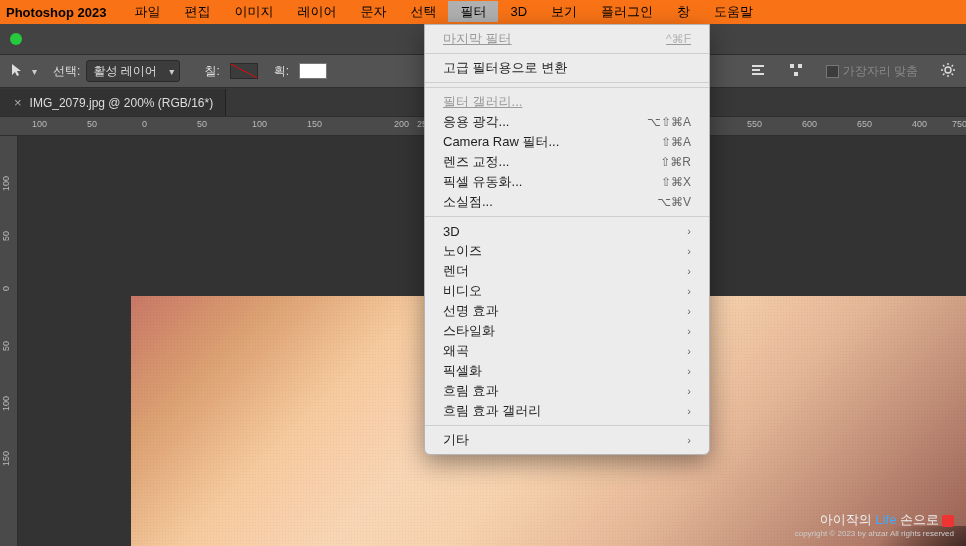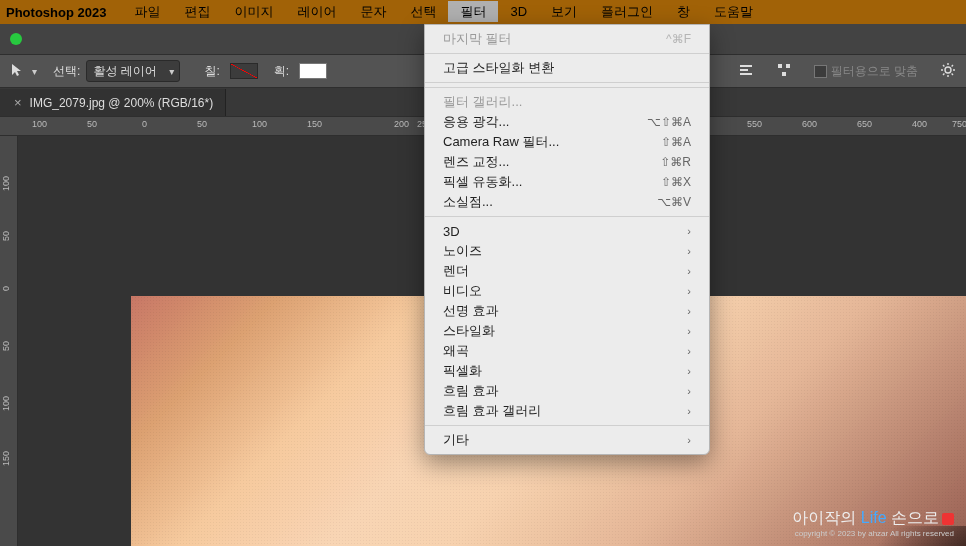--- a/index.html
+++ b/index.html
@@ -1,18 +1,18 @@
 <!DOCTYPE html>
 <html><head>
 <meta charset="utf-8">
 <style>
   * { margin: 0; padding: 0; box-sizing: border-box; font-family: -apple-system, "Helvetica Neue", Arial, sans-serif; }
   body { width: 966px; height: 546px; background: #333; overflow: hidden; position: relative; }
   
-  .menubar { height: 24px; background: #a16207; display: flex; align-items: center; padding-left: 6px; font-size: 13px; color: #000; }
+  .menubar { height: 24px; background: #f97316; display: flex; align-items: center; padding-left: 6px; font-size: 13px; color: #000; }
   .menubar .app-name { font-weight: 600; margin-right: 16px; }
   .menubar .menu-item { padding: 3px 12px; cursor: default; }
   .menubar .menu-item.active { background: #b0b0b0; }
   
   .titlebar { height: 30px; background: #434343; display: flex; align-items: center; padding: 0 10px; color: #ddd; font-size: 13px; }
   .traffic { display: flex; gap: 8px; margin-right: 14px; }
   .dot { width: 12px; height: 12px; border-radius: 50%; }
   .dot.green { background: #27c93f; }
   .spacer { flex: 1; }
   .titlebar .title { font-weight: 400; }
@@ -44,29 +44,29 @@
   .image { position: absolute; left: 113px; top: 160px; right: -200px; bottom: -200px;
     background: linear-gradient(135deg, #bf796a 0%, #d3a077 10%, #edc7a1 20%, #f0d1b5 30%, #efcfb0 38%, #ddb59a 50%, #9d6d60 70%, #3a2a28 90%);
     filter: contrast(1.05) saturate(1.1);
   }
   .image::after { content: ""; position: absolute; inset: 0; background-image: radial-gradient(rgba(0,0,0,0.08) 1px, transparent 1px); background-size: 3px 3px; opacity: .6; }
   .dark-blob { position: absolute; right: -50px; bottom: -40px; width: 360px; height: 260px; background: radial-gradient(ellipse at 60% 40%, #2a1c1a 0%, #1f1513 40%, rgba(30,20,18,0) 75%); }
   .red-line { position: absolute; left: -20px; bottom: 30px; width: 680px; height: 180px; transform: rotate(-7deg); background: linear-gradient(to bottom, rgba(0,0,0,0) 45%, rgba(90,30,28,.5) 50%, rgba(0,0,0,0) 55%); }
   
   .dropdown { position: absolute; left: 424px; top: 24px; width: 286px; background: #ececec; border: 1px solid #b5b5b5; border-radius: 0 0 6px 6px; box-shadow: 0 8px 24px rgba(0,0,0,.4); font-size: 13px; color: #222; padding: 4px 0; }
   .dd-item { display: flex; align-items: center; padding: 2px 18px 2px 18px; height: 20px; cursor: default; }
-  .dd-item.disabled { color: #9a9a9a; }
+  .dd-item.disabled { color: #9a9a9a; text-decoration: underline; }
   .dd-item.highlight { background: #2f6fed; color: #fff; }
   .dd-item .shortcut { margin-left: auto; font-size: 12px; color: #666; letter-spacing: 0; }
   .dd-item.disabled .shortcut { color: #b5b5b5; }
   .dd-item .sub { margin-left: auto; color: #666; font-size: 11px; }
   .dd-sep { height: 1px; background: #cfcfcf; margin: 4px 0; }
   
   .watermark { position: absolute; right: 12px; bottom: 8px; text-align: right; color: #eee; font-size: 11px; }
-  .watermark .line1 { font-family: cursive; font-size: 16px; }
+  .watermark .line1 { font-family: cursive; font-size: 13px; }
   .watermark .blue { color: #4af; }
   .watermark .line2 { font-size: 8px; color: #ccc; padding-left: 16px; }
   .wm-badge { display: inline-block; width: 12px; height: 12px; background: #e33; border-radius: 2px; vertical-align: middle; margin-left: 3px; }
 </style>
 </head>
 <body>
 
 <div class="menubar">
   <span class="app-name">Photoshop 2023</span>
   <span id="menu-items"><span class="menu-item">파일</span><span class="menu-item">편집</span><span class="menu-item">이미지</span><span class="menu-item">레이어</span><span class="menu-item">문자</span><span class="menu-item">선택</span><span class="menu-item active">필터</span><span class="menu-item">3D</span><span class="menu-item">보기</span><span class="menu-item">플러그인</span><span class="menu-item">창</span><span class="menu-item">도움말</span></span>
@@ -111,21 +111,21 @@
     </span>
     <span>
       <svg class="icon14" viewBox="0 0 16 16">
           <rect x="2" y="2" width="4" height="4" fill="#ddd"></rect>
           <rect x="10" y="2" width="4" height="4" fill="#ddd"></rect>
           <rect x="6" y="10" width="4" height="4" fill="#ddd"></rect>
         </svg>
     </span>
     <span style="display:flex;align-items:center;">
       <span class="checkbox"></span>
-      <span class="edge-match">필터용으로 맞춤</span>
+      <span class="edge-match">가장자리 맞춤</span>
     </span>
     <span>
       <svg class="icon14" viewBox="0 0 16 16">
           <circle cx="8" cy="8" r="3" fill="none" stroke="#ddd" stroke-width="1.4"></circle>
           <path d="M8 1v2M8 13v2M1 8h2M13 8h2M3 3l1.4 1.4M11.6 11.6L13 13M13 3l-1.4 1.4M4.4 11.6L3 13" stroke="#ddd" stroke-width="1.4"></path>
         </svg>
     </span>
   </div>
 </div>
 
@@ -171,21 +171,21 @@
   </div>
 </div>
 
 <div class="dropdown" id="dropdown">
     <div class="dd-item disabled">
       <span>마지막 필터</span>
       <span class="shortcut">^⌘F</span>
     </div>
     <div class="dd-sep"></div>
     <div class="dd-item">
-      <span>고급 스타일화 변환</span>
+      <span>고급 필터용으로 변환</span>
     </div>
     <div class="dd-sep"></div>
     <div class="dd-sep"></div>
     <div class="dd-item disabled">
       <span>필터 갤러리...</span>
     </div>
     <div class="dd-item">
       <span>응용 광각...</span>
       <span class="shortcut">⌥⇧⌘A</span>
     </div>

